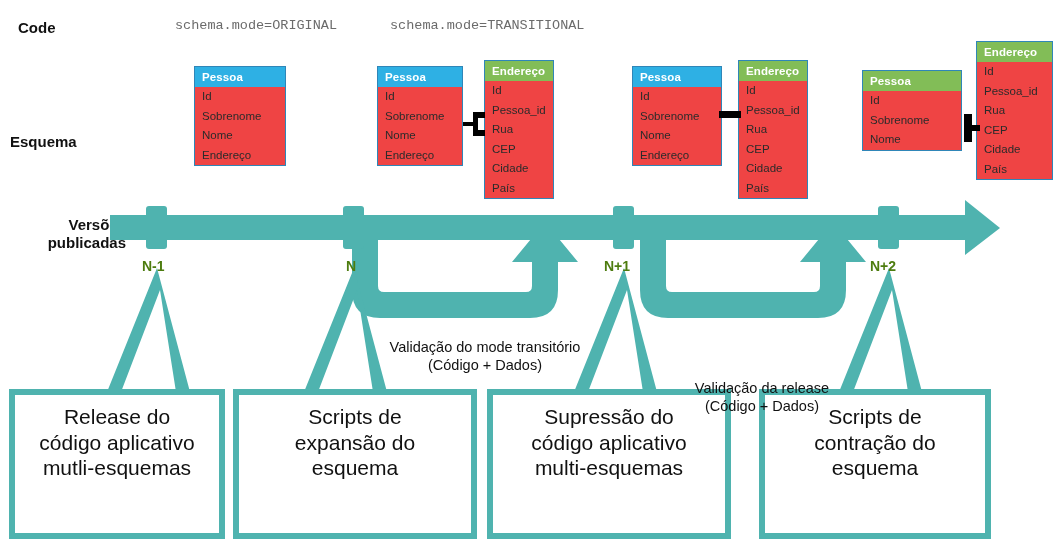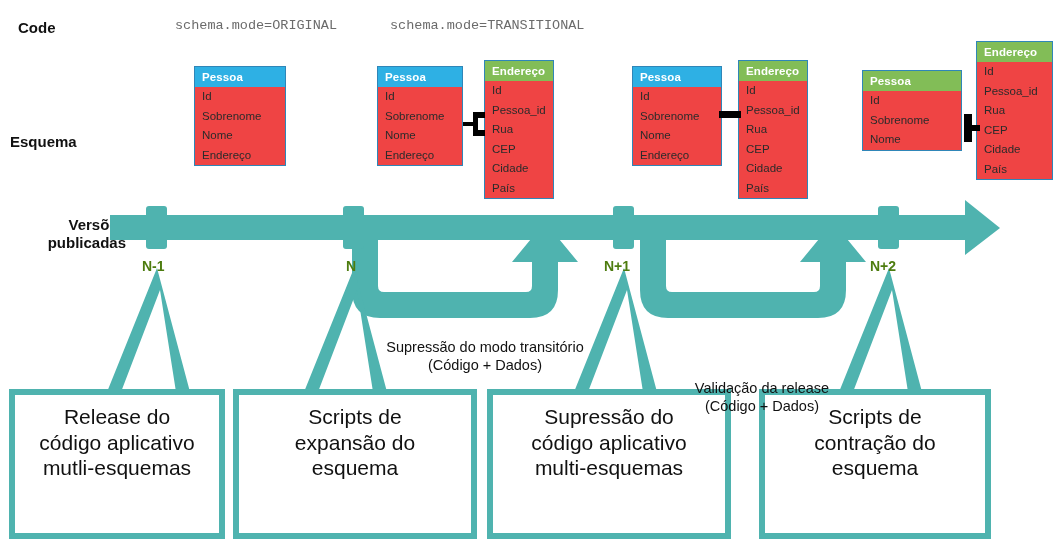--- a/index.html
+++ b/index.html
@@ -178,21 +178,21 @@
     <rect x="490" y="392" width="238" height="144" fill="#ffffff" stroke="#4fb3af" stroke-width="6"></rect>
     <rect x="762" y="392" width="226" height="144" fill="#ffffff" stroke="#4fb3af" stroke-width="6"></rect>
   </svg>
 
   <div class="vlabel" style="left:142px;top:258px;">N-1</div>
   <div class="vlabel" style="left:346px;top:258px;">N</div>
   <div class="vlabel" style="left:604px;top:258px;">N+1</div>
   <div class="vlabel" style="left:870px;top:258px;">N+2</div>
 
   <div class="vcap" style="left:370px;top:338px;width:230px;">
-    <div>Supressão do modo transitório</div>
+    <div>Validação do mode transitório</div>
     <div>(Código + Dados)</div>
   </div>
   <div class="vcap" style="left:672px;top:338px;width:180px;margin-top:41px;">
     <div>Validação da release</div>
     <div>(Código + Dados)</div>
   </div>
 
   <div class="callout-text" style="left:18px;top:404px;width:198px;">
     <div>Release do</div>
     <div>código aplicativo</div>

